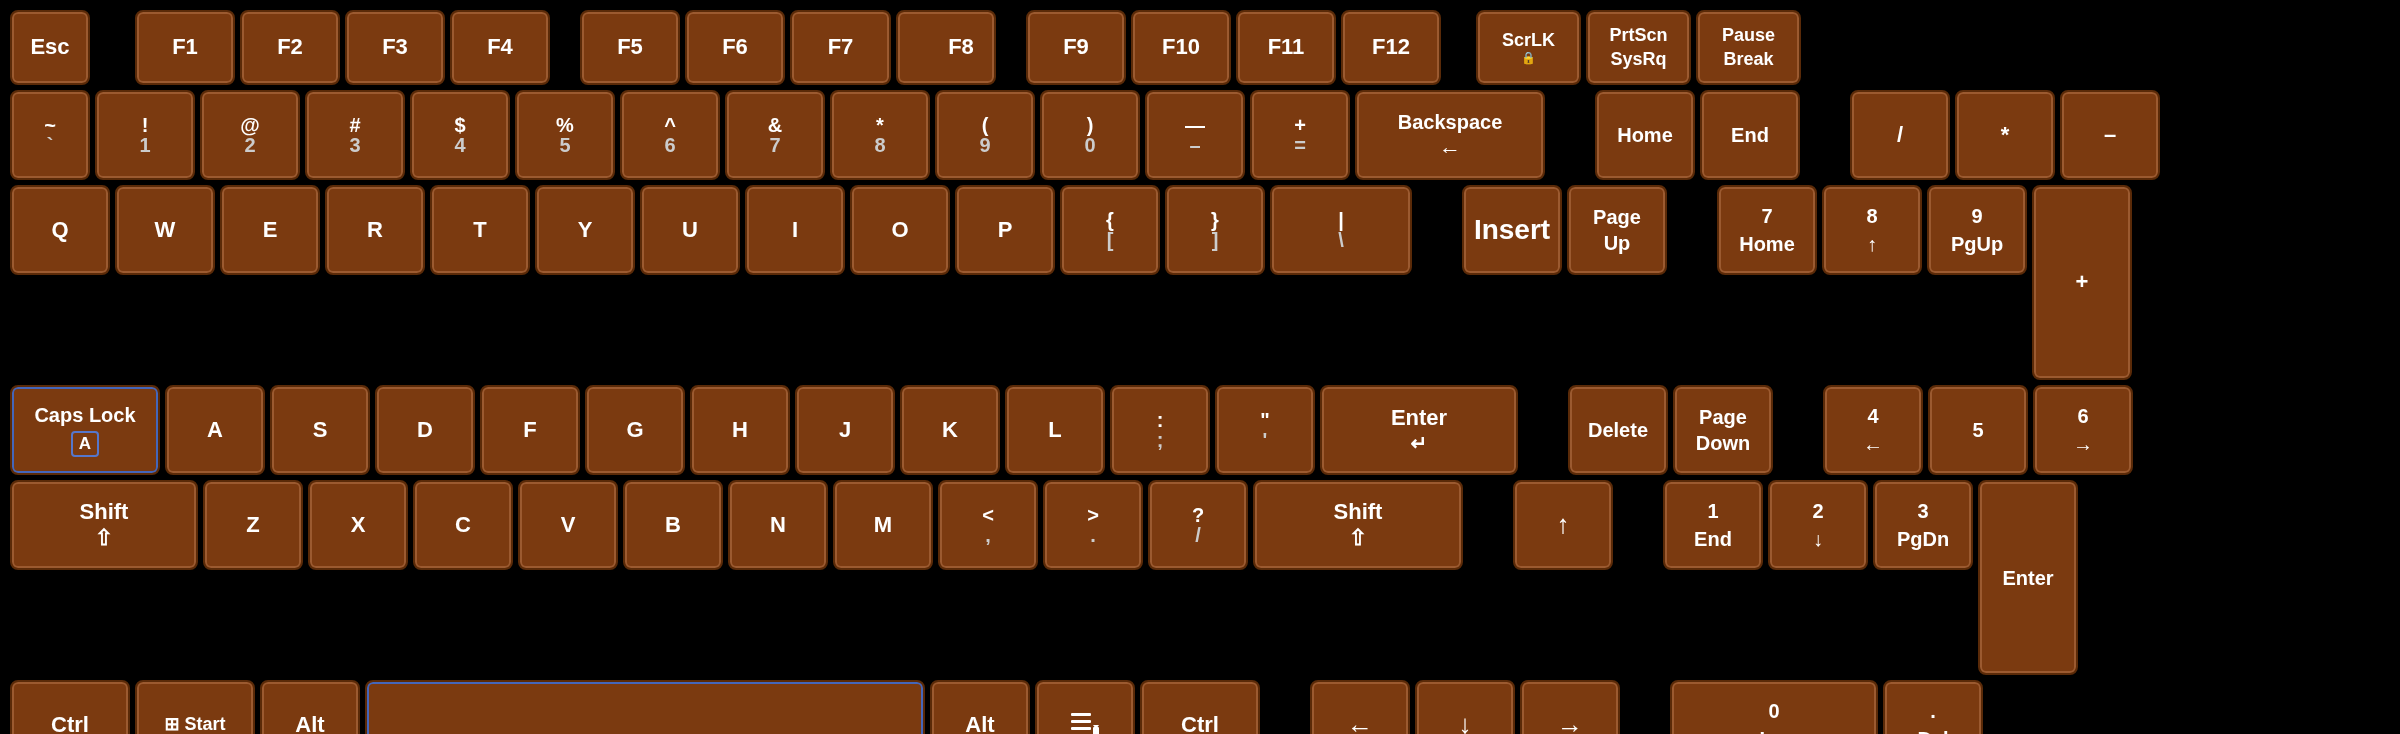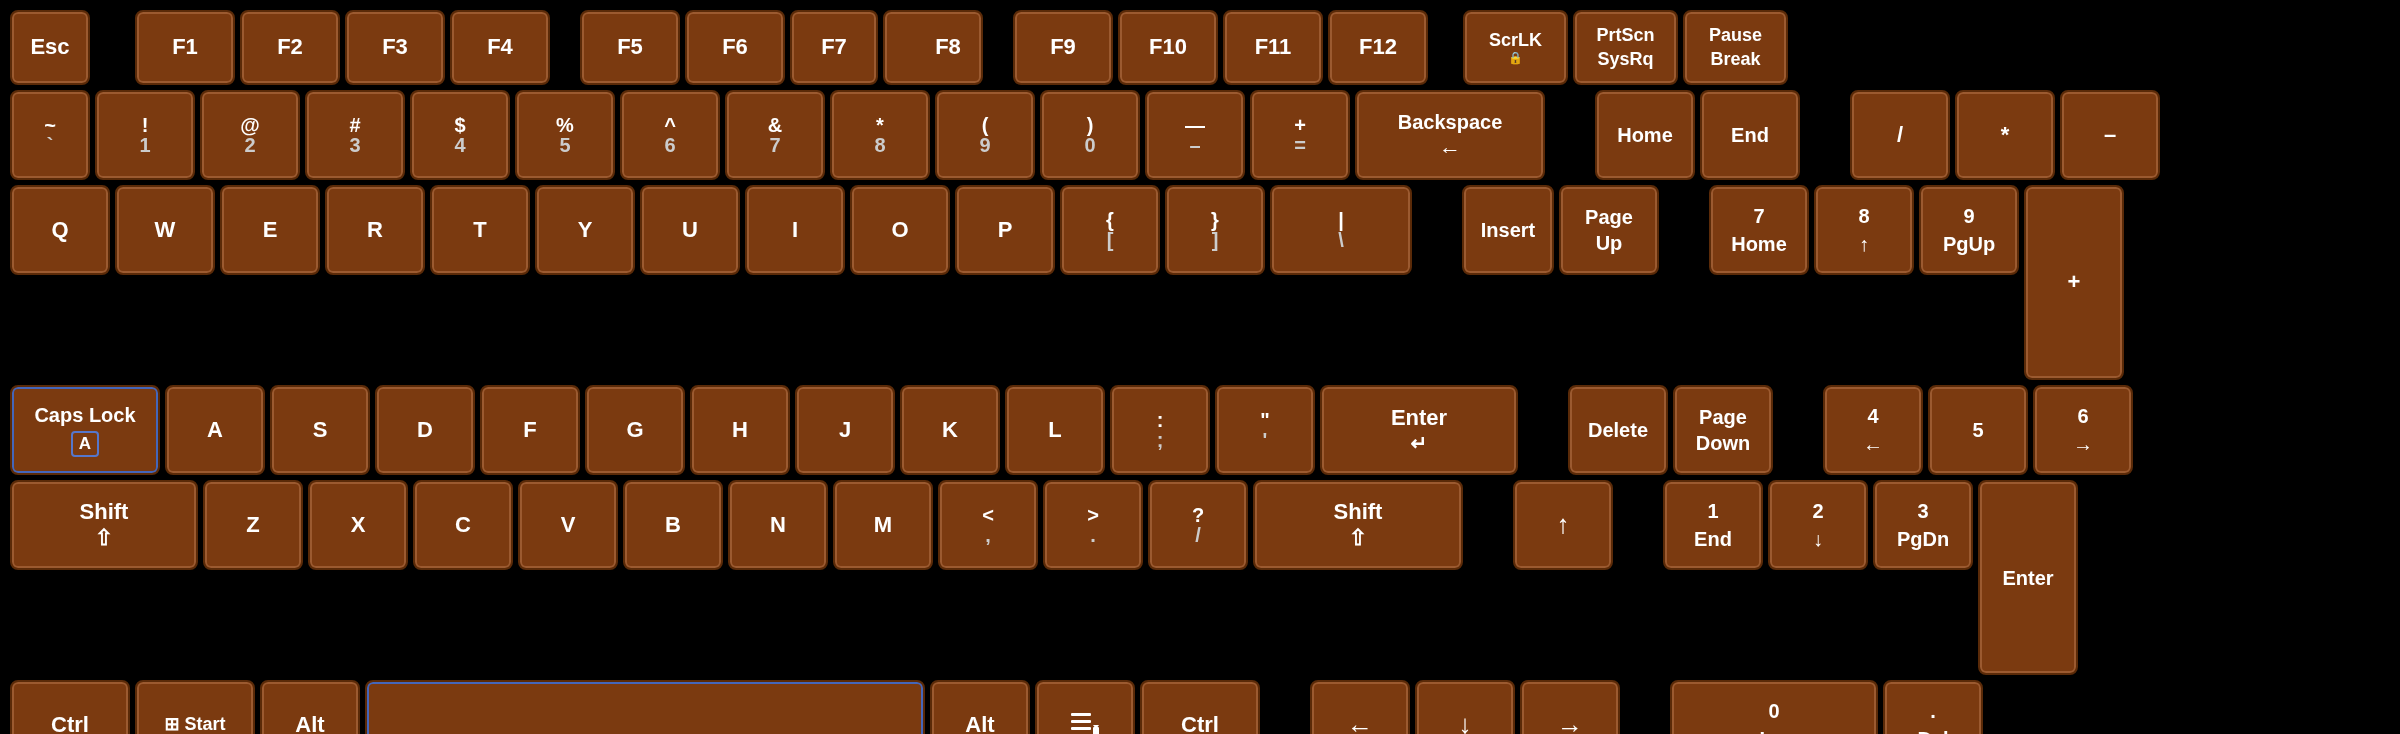--- a/index.html
+++ b/index.html
@@ -71,21 +71,21 @@
   <div class="key-row">
     <div class="key" style="width:80px;min-height:75px;font-size:22px;">Esc</div>
     <div style="width:35px;" class="spacer"></div>
     <div class="key" style="width:100px;min-height:75px;">F1</div>
     <div class="key" style="width:100px;min-height:75px;">F2</div>
     <div class="key" style="width:100px;min-height:75px;">F3</div>
     <div class="key" style="width:100px;min-height:75px;">F4</div>
     <div style="width:20px;" class="spacer"></div>
     <div class="key" style="width:100px;min-height:75px;">F5</div>
     <div class="key" style="width:100px;min-height:75px;">F6</div>
-    <div class="key" style="width:88px;min-height:75px;">F7</div>
+    <div class="key" style="width:101px;min-height:75px;">F7</div>
     <div class="key" style="width:100px;min-height:75px;padding-left:38px;">F8</div>
     <div style="width:20px;" class="spacer"></div>
     <div class="key" style="width:100px;min-height:75px;">F9</div>
     <div class="key" style="width:100px;min-height:75px;">F10</div>
     <div class="key" style="width:100px;min-height:75px;">F11</div>
     <div class="key" style="width:100px;min-height:75px;">F12</div>
     <div style="width:25px;" class="spacer"></div>
     <div class="key" style="width:105px;min-height:75px;font-size:18px;">ScrLK<span style="font-size:12px;vertical-align:super;">🔒</span></div>
     <div class="key" style="width:105px;min-height:75px;font-size:18px;line-height:1.3;">PrtScn<br>SysRq</div>
     <div class="key" style="width:105px;min-height:75px;font-size:18px;line-height:1.3;">Pause<br>Break</div>
@@ -173,21 +173,21 @@
     </div>
     <div class="key" style="width:100px;">
       <span class="top-label">}</span>
       <span class="bottom-label">]</span>
     </div>
     <div class="key" style="width:142px;">
       <span class="top-label">|</span>
       <span class="bottom-label">\</span>
     </div>
     <div style="width:40px;" class="spacer"></div>
-    <div class="key" style="width:92px;font-size:20px;">Insert</div>
+    <div class="key" style="width:100px;font-size:28px;">Insert</div>
     <div class="key" style="width:100px;font-size:20px;line-height:1.3;">Page<br>Up</div>
     <div style="width:40px;" class="spacer"></div>
     <div class="key" style="width:100px;font-size:20px;line-height:1.4;">7<br>Home</div>
     <div class="key" style="width:100px;font-size:20px;line-height:1.4;">8<br>↑</div>
     <div class="key" style="width:100px;font-size:20px;line-height:1.4;">9<br>PgUp</div>
     <div class="key" style="width:100px;min-height:195px;">+</div>
   </div>
 
   <div class="key-row">
     <div class="key blue-outline" style="width:150px;font-size:20px;">

